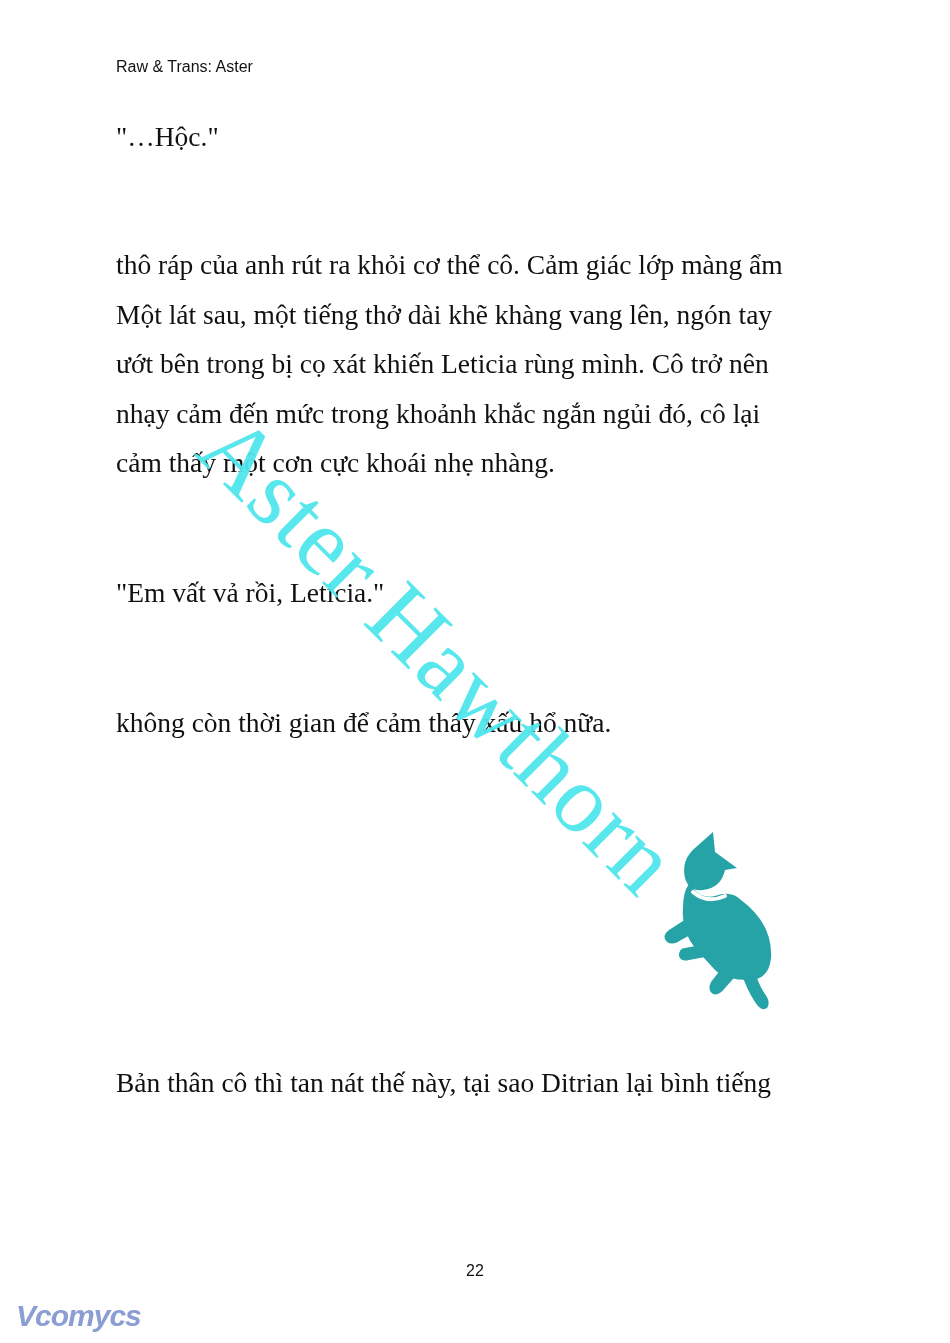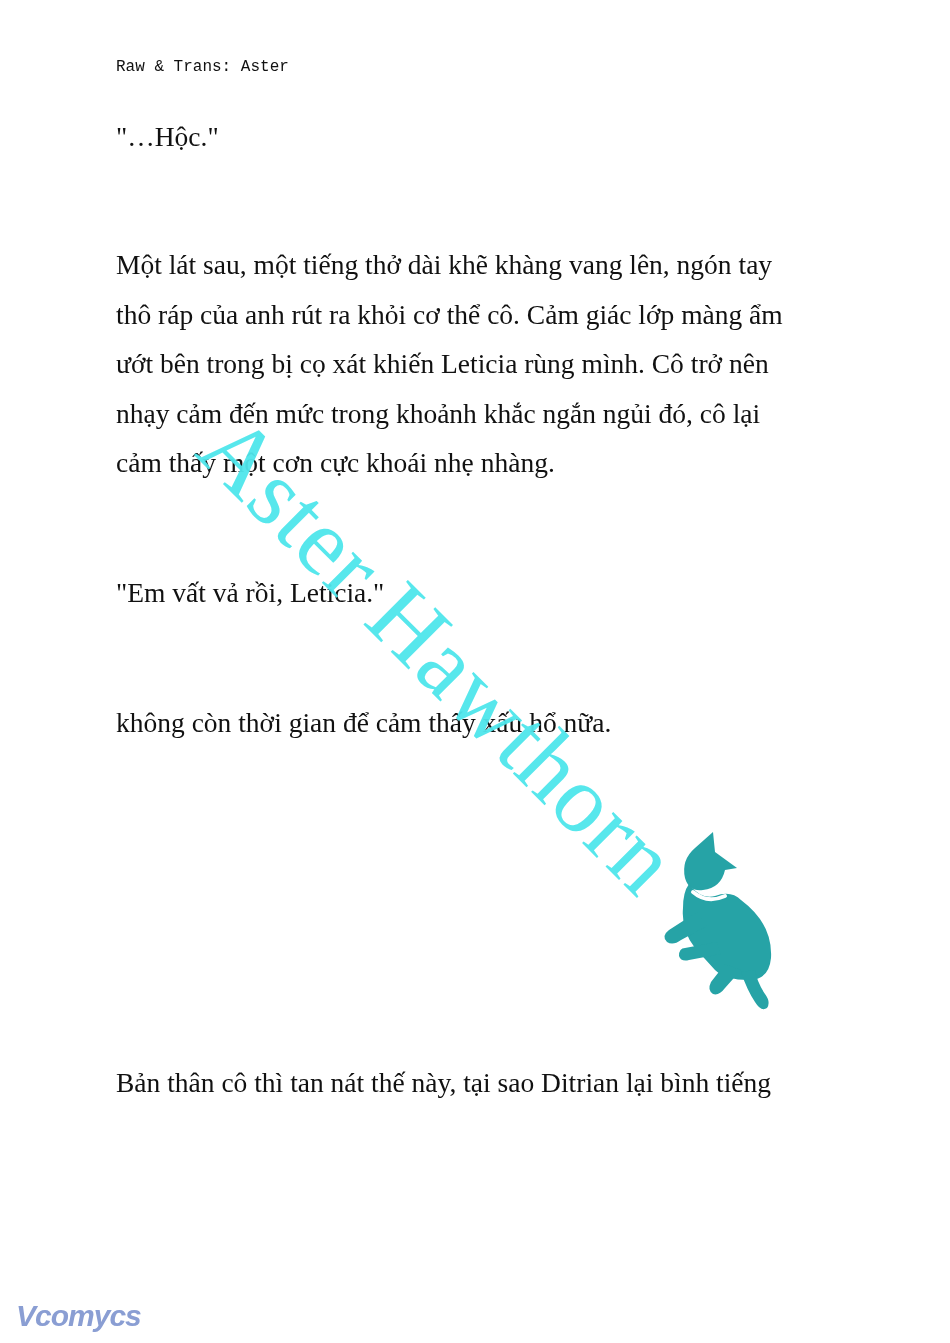--- a/index.html
+++ b/index.html
@@ -2,21 +2,21 @@
 <html><head>
 <meta charset="utf-8">
 <style>
   html, body { margin:0; padding:0; }
   body {
     width:950px; height:1343px; background:#ffffff; position:relative; overflow:hidden;
   }
   .page { position:absolute; left:0; top:0; width:950px; height:1343px; }
   .header {
     position:absolute; left:116px; top:58px;
-    font-family:Liberation Mono, monospace; font-size:16px; color:#111;
+    font-family:Liberation Sans, sans-serif; font-size:16px; color:#111;
   }
   .body-text {
     position:absolute; left:116px; width:730px;
     font-family:"Liberation Serif", serif; font-size:27.5px; color:#111;
     line-height:49.5px; white-space:nowrap;
   }
   .line { display:block; height:49.5px; }
   .page-number {
     position:absolute; left:0; width:950px; top:1262px; text-align:center;
     font-family:"Liberation Sans", sans-serif; font-size:16px; color:#111;
@@ -35,22 +35,22 @@
 
 <div class="page">
 
   <div class="header">Raw &amp; Trans: Aster</div>
 
   <div class="body-text" style="top:112px">
     <span class="line">"…Hộc."</span>
   </div>
 
   <div class="body-text" style="top:240px">
+    <span class="line">thô ráp của anh rút ra khỏi cơ thể cô. Cảm giác lớp màng ẩm</span>
     <span class="line">Một lát sau, một tiếng thở dài khẽ khàng vang lên, ngón tay</span>
-    <span class="line">thô ráp của anh rút ra khỏi cơ thể cô. Cảm giác lớp màng ẩm</span>
     <span class="line">ướt bên trong bị cọ xát khiến Leticia rùng mình. Cô trở nên</span>
     <span class="line">nhạy cảm đến mức trong khoảnh khắc ngắn ngủi đó, cô lại</span>
     <span class="line">cảm thấy một cơn cực khoái nhẹ nhàng.</span>
   </div>
 
   <div class="body-text" style="top:568px">
     <span class="line">"Em vất vả rồi, Leticia."</span>
   </div>
 
   <div class="body-text" style="top:698px">
@@ -76,18 +76,19 @@
       <path d="M30 118 Q24 118 24 126 Q26 132 34 130 L66 124 L62 112 Z"></path>
 
       <path d="M70 134 L56 152 Q52 160 58 164 Q64 166 70 158 L86 140 Z"></path>
 
       <path d="M86 142 Q92 160 100 172 Q106 182 112 178 Q116 172 110 164 Q102 152 100 140 Z"></path>
     </g>
 
     <path d="M38 62 Q52 74 70 66" stroke="#ffffff" stroke-width="4" fill="none" stroke-linecap="round"></path>
   </svg>
 
+  <div class="page-number">22</div>
 
   <svg class="logo" viewBox="0 0 130 40">
     <text x="2" y="30" font-family="Liberation Sans, sans-serif" font-size="30" font-style="italic" font-weight="bold" fill="#8a9ed3" letter-spacing="-1">Vcomycs</text>
   </svg>
 
 </div>
 
 </body></html>

